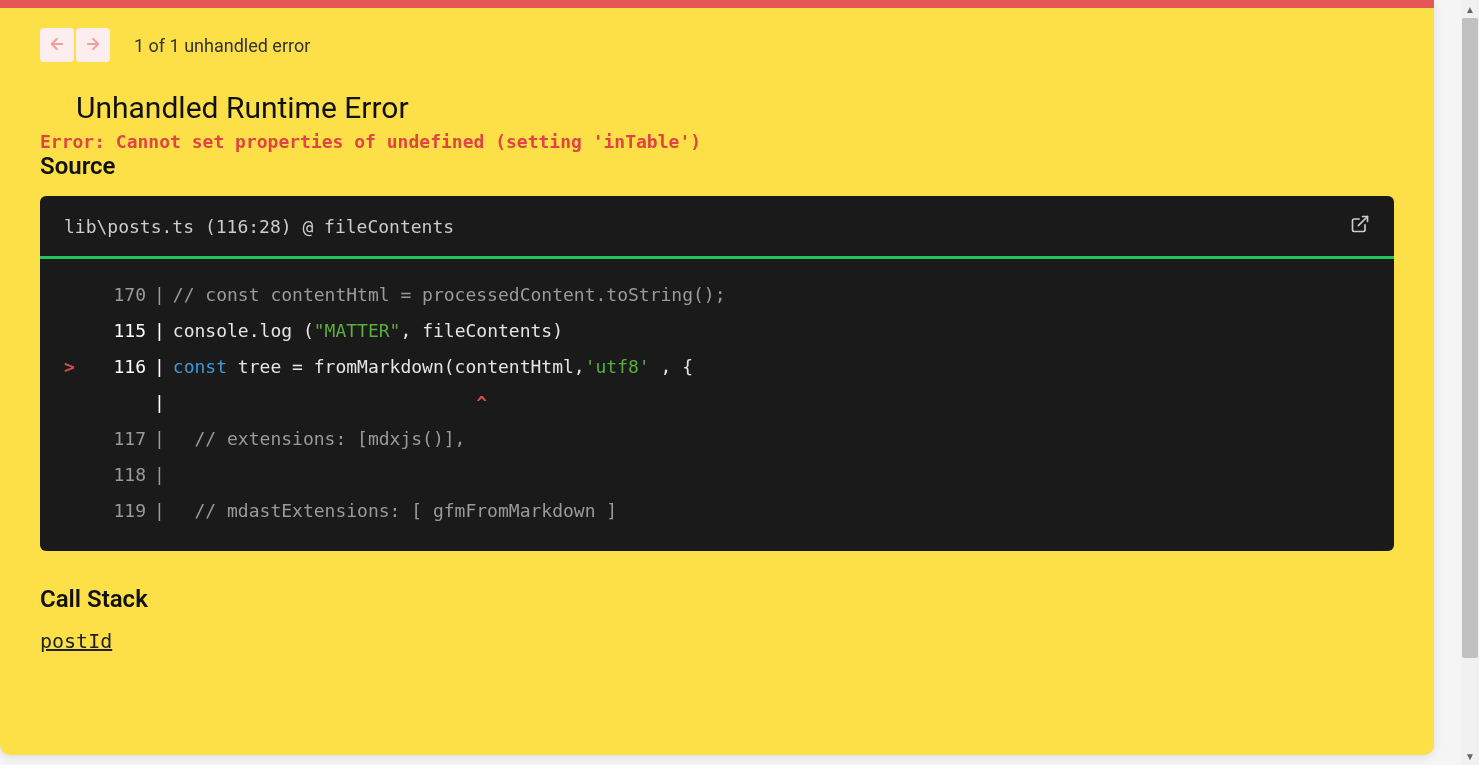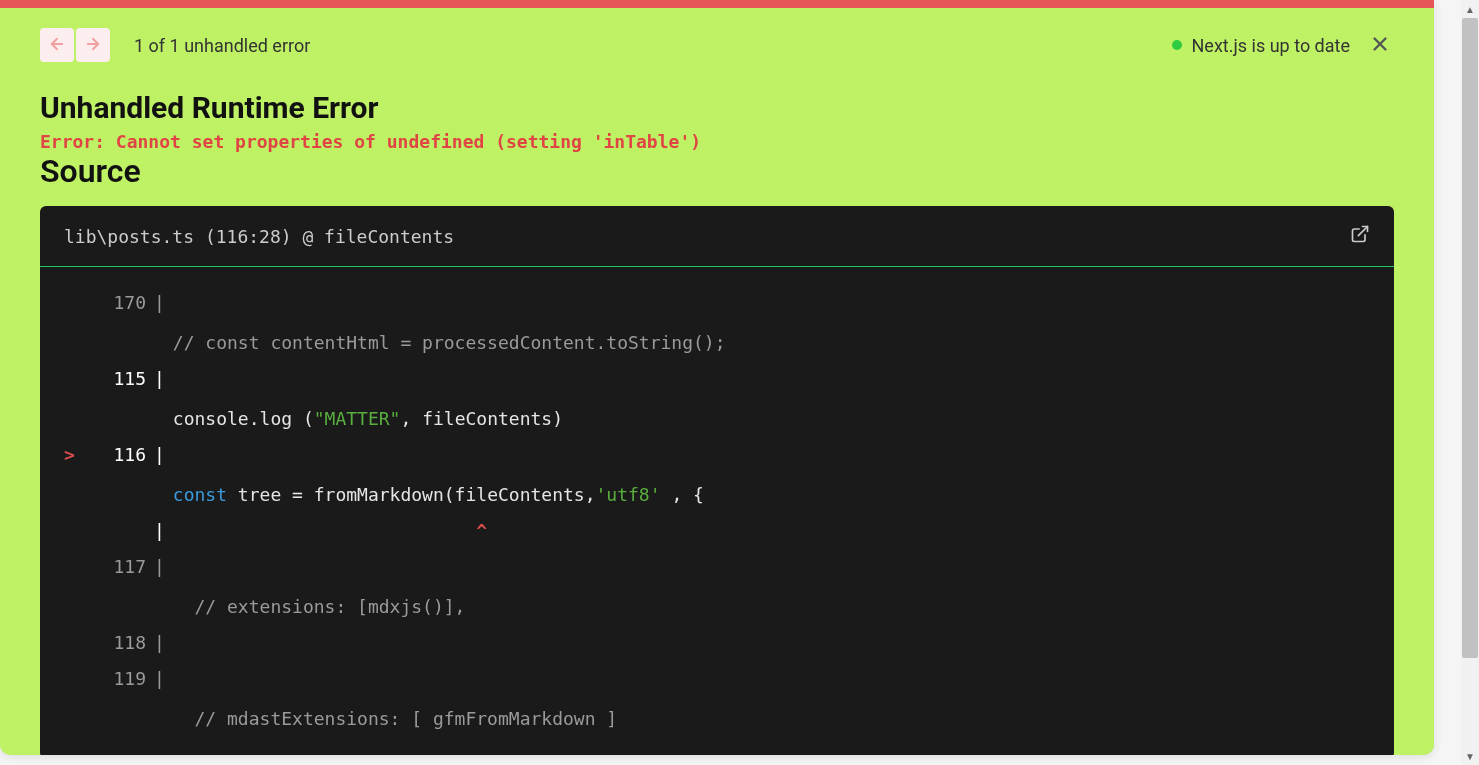--- a/index.html
+++ b/index.html
@@ -10,21 +10,21 @@
       height: 765px;
       overflow: hidden;
       position: relative;
     }
     .overlay {
       position: absolute;
       top: 0;
       left: 0;
       right: 45px;
       bottom: 10px;
-      background: #bef264;
+      background: #fde047;
       border-radius: 0 0 10px 10px;
       box-shadow: 0 2px 10px rgba(0,0,0,0.1);
       overflow: hidden;
     }
     .topbar-red {
       height: 8px;
       background: #e55656;
       width: 100%;
     }
     .content {
@@ -87,48 +87,49 @@
       border: none;
       cursor: pointer;
       color: #555;
       display: flex;
       align-items: center;
       justify-content: center;
     }
     .close-btn svg { width: 22px; height: 22px; stroke-width: 2.5; }
     h1.title {
       font-size: 30px;
-      font-weight: 700;
+      font-weight: 400;
       color: #111;
       margin-bottom: 6px;
+      margin-left: 36px;
     }
     .err-msg {
       font-family: ui-monospace, SFMono-Regular, Menlo, Monaco, Consolas, monospace;
       font-size: 18px;
       font-weight: 700;
       color: #e04444;
     }
     h2.section {
-      font-size: 32px;
+      font-size: 24px;
       font-weight: 600;
       color: #111;
       margin-bottom: 16px;
     }
     .code-block {
       background: #1a1a1a;
       border-radius: 6px;
       overflow: hidden;
       margin-bottom: 34px;
     }
     .code-header {
       display: flex;
       align-items: center;
       justify-content: space-between;
       padding: 18px 24px;
-      border-bottom: 1px solid #22c55e;
+      border-bottom: 3px solid #22c55e;
       font-family: ui-monospace, SFMono-Regular, Menlo, Monaco, Consolas, monospace;
       font-size: 18px;
       color: #ccc;
     }
     .open-editor {
       color: #ccc;
       cursor: pointer;
     }
     .open-editor svg { width: 20px; height: 20px; }
     .code-body {
@@ -153,21 +154,21 @@
       color: #d84d4d;
       font-weight: 700;
       flex-shrink: 0;
     }
     .pipe {
       color: #9a9a9a;
       flex-shrink: 0;
       padding: 0 8px 0 8px;
     }
     .pipe.active { color: #fff; }
-    .code-text { color: #9a9a9a; margin-top: 40px; }
+    .code-text { color: #9a9a9a; }
     .tk-comment { color: #9a9a9a; }
     .tk-white { color: #e5e5e5; }
     .tk-keyword { color: #3b9bdc; }
     .tk-string { color: #5aae3f; }
     .tk-caret { color: #d84d4d; font-weight: 700; }
     .callstack-item {
       font-family: ui-monospace, SFMono-Regular, Menlo, Monaco, Consolas, monospace;
       font-size: 20px;
       color: #222;
       margin-top: 16px;
@@ -225,32 +226,20 @@
             <span>
               <svg viewBox="0 0 24 24" fill="none" stroke="currentColor" stroke-width="2.5" stroke-linecap="round" stroke-linejoin="round">
                   <line x1="5" y1="12" x2="19" y2="12"></line>
                   <polyline points="12 5 19 12 12 19"></polyline>
                 </svg>
             </span>
           </button>
         </div>
         <span class="counter">1 of 1 unhandled error</span>
       </div>
-      <div class="status-group">
-        <span class="status-dot"></span>
-        <span class="status-text">Next.js is up to date</span>
-        <button class="close-btn">
-          <span>
-            <svg viewBox="0 0 24 24" fill="none" stroke="currentColor" stroke-linecap="round" stroke-linejoin="round">
-                <line x1="18" y1="6" x2="6" y2="18"></line>
-                <line x1="6" y1="6" x2="18" y2="18"></line>
-              </svg>
-          </span>
-        </button>
-      </div>
     </div>
 
     <h1 class="title">Unhandled Runtime Error</h1>
     <div class="err-msg">Error: Cannot set properties of undefined (setting 'inTable')</div>
 
     <h2 class="section">Source</h2>
 
     <div class="code-block">
       <div class="code-header">
         <span>lib\posts.ts (116:28) @ fileContents</span>
@@ -277,21 +266,21 @@
           <span class="caret-col"> </span>
           <span class="gutter active">115</span>
           <span class="pipe active">|</span>
           <span class="code-text"><span class="tk-white">console</span><span class="tk-white">.</span><span class="tk-white">log</span><span class="tk-white"> (</span><span class="tk-string">"MATTER"</span><span class="tk-white">, fileContents)</span></span>
         </div>
 
         <div class="code-line">
           <span class="caret-col">&gt;</span>
           <span class="gutter active">116</span>
           <span class="pipe active">|</span>
-          <span class="code-text"><span class="tk-keyword">const</span><span class="tk-white"> tree </span><span class="tk-white">=</span><span class="tk-white"> fromMarkdown(fileContents,</span><span class="tk-string">'utf8'</span><span class="tk-white"> , {</span></span>
+          <span class="code-text"><span class="tk-keyword">const</span><span class="tk-white"> tree </span><span class="tk-white">=</span><span class="tk-white"> fromMarkdown(contentHtml,</span><span class="tk-string">'utf8'</span><span class="tk-white"> , {</span></span>
         </div>
 
         <div class="code-line">
           <span class="caret-col"> </span>
           <span class="gutter active">   </span>
           <span class="pipe active">|</span>
           <span class="tk-caret">                            ^</span>
         </div>
 
         <div class="code-line">

